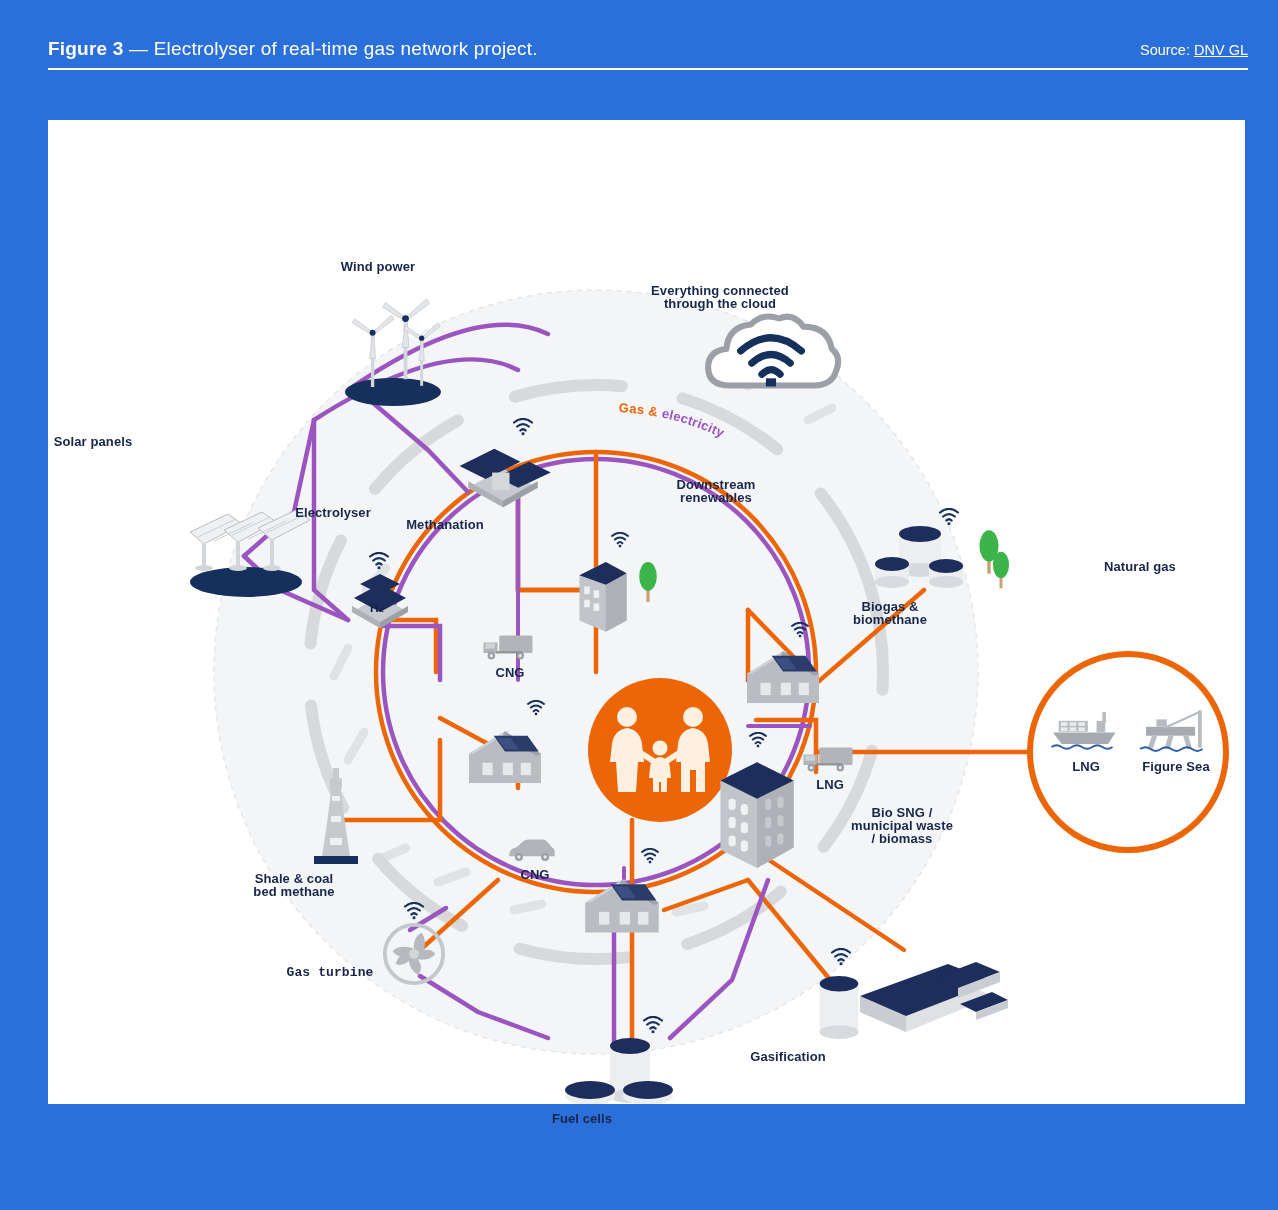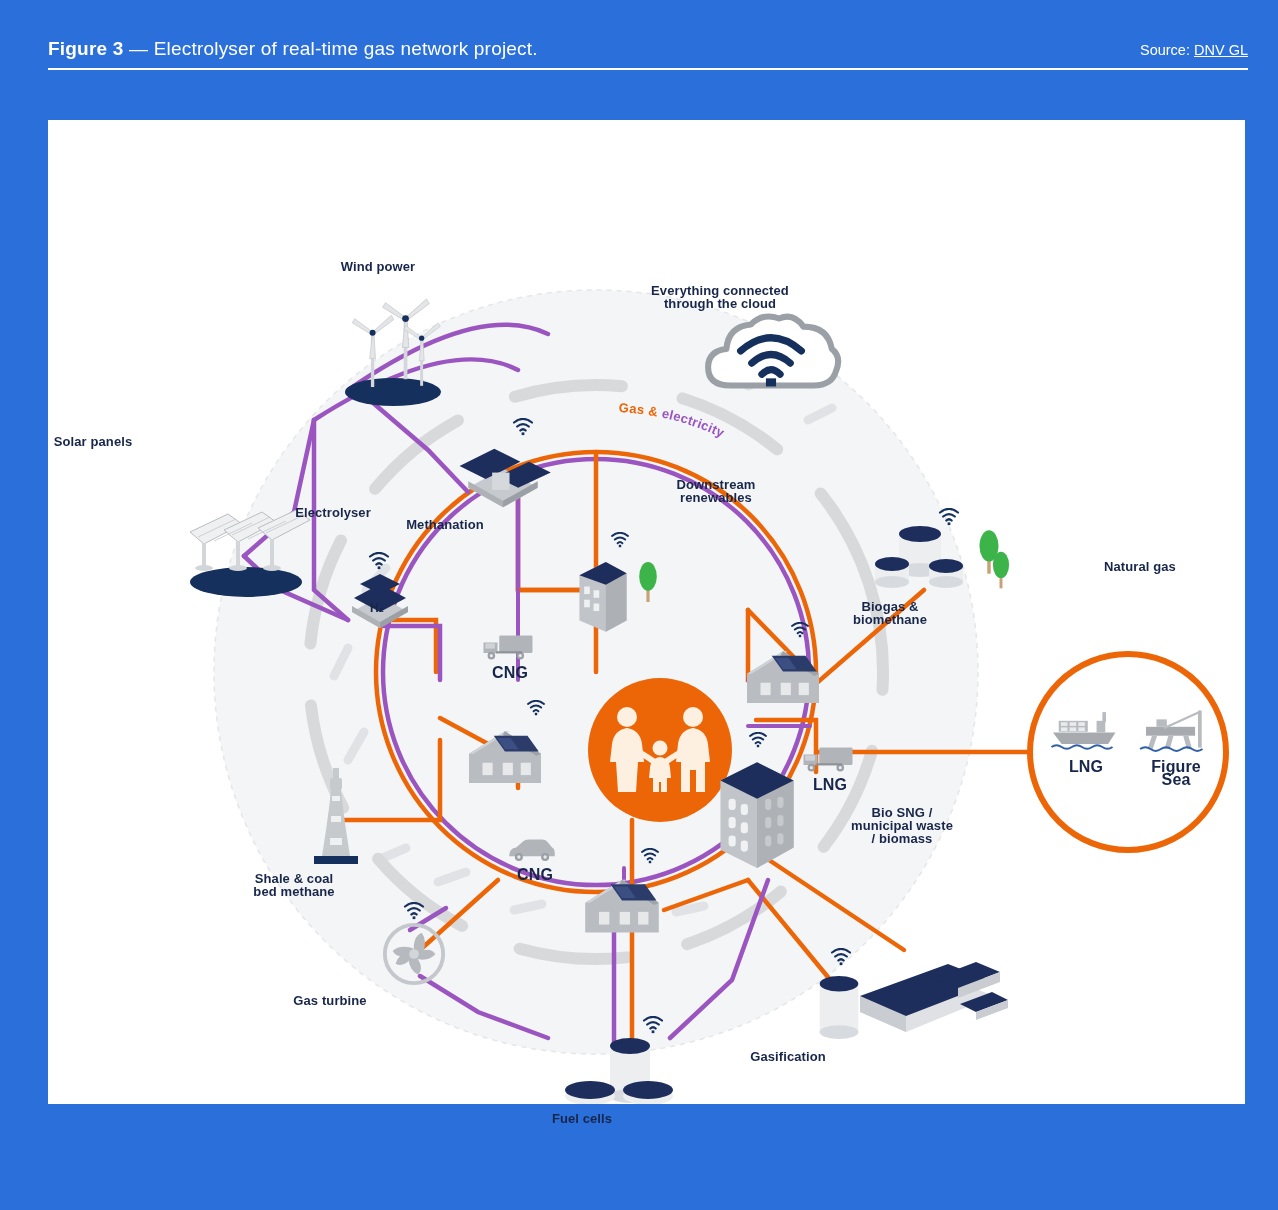--- a/index.html
+++ b/index.html
@@ -74,21 +74,21 @@
     position: absolute;
     color: #17264a;
     font-weight: 700;
     font-size: 13px;
     line-height: 13px;
     text-align: center;
     letter-spacing: 0.1px;
     transform: translateX(-50%);
     white-space: pre-line;
   }
-  .dg-label.small { font-size: 16px; }
+  .dg-label.small { font-size: 13px; }
   svg { display: block; }
   .nolist { pointer-events: none; }
 </style>
 </head>
 <body>
 
 <div id="figure-header">
   <div id="caption-row">
     <div id="figure-caption">
       <span class="fignum">Figure 3</span>
@@ -497,21 +497,21 @@
       </text>
 
       <text x="322" y="492" font-size="12" font-weight="700" fill="#17264a" id="h2-label">H₂</text>
     </svg>
 
     <div class="dg-label" style="left:330px; top:140px;">Wind power</div>
     <div class="dg-label" style="left:45px; top:315px;">Solar panels</div>
     <div class="dg-label" style="left:285px; top:386px;text-align:center;">Electrolyser</div>
     <div class="dg-label" style="left:246px; top:752px;">Shale &amp; coal
 bed methane</div>
-    <div class="dg-label" style="left:282px; top:874px;">Gas turbine</div>
+    <div class="dg-label" style="left:282px; top:846px;font-family:Liberation Mono, monospace;">Gas turbine</div>
     <div class="dg-label" style="left:397px; top:398px;">Methanation</div>
     <div class="dg-label" style="left:842px; top:480px;">Biogas &amp;
 biomethane</div>
     <div class="dg-label" style="left:854px; top:686px;">Bio SNG /
 municipal waste
 / biomass</div>
     <div class="dg-label" style="left:740px; top:930px;">Gasification</div>
     <div class="dg-label" style="left:534px; top:992px;">Fuel cells</div>
 
     <div class="dg-label" style="left:668px; top:358px;">Downstream

